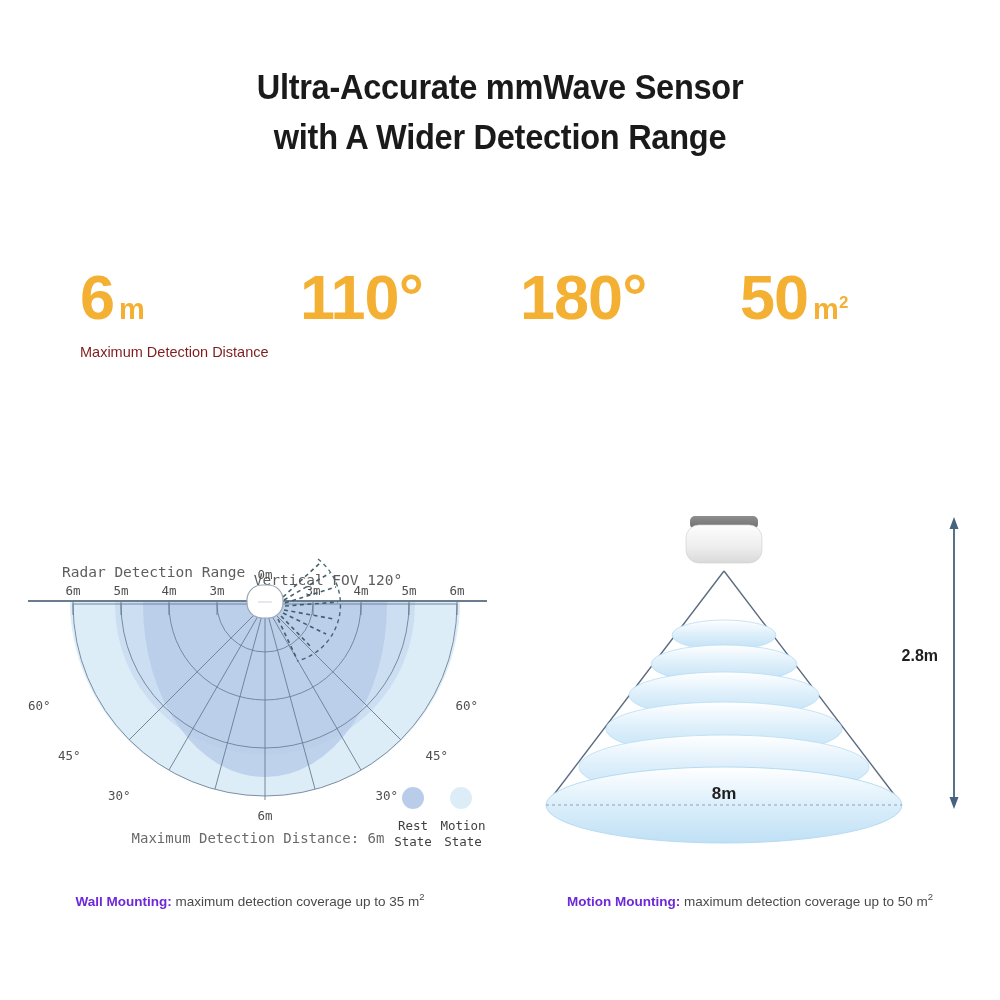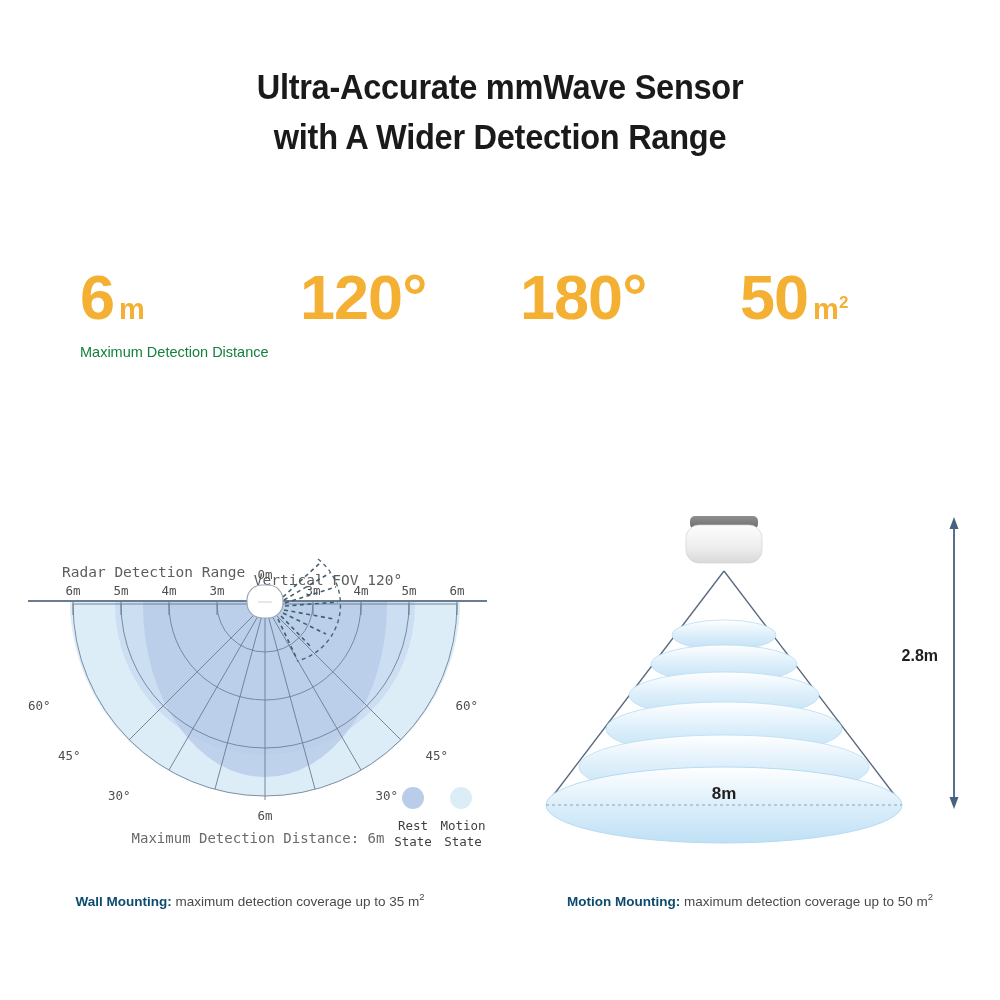--- a/index.html
+++ b/index.html
@@ -29,38 +29,38 @@
   .stat-num{
     color:#f3b033;font-weight:bold;
     font-size:63px;line-height:0.95;
     display:flex;align-items:baseline;white-space:nowrap;
     letter-spacing:-1px;
   }
   .stat-unit{font-size:29px;font-weight:bold;margin-left:5px;letter-spacing:0;}
   .stat-unit sup{font-size:17px;vertical-align:super;}
   .stat-deg{font-size:63px;letter-spacing:-1px;}
   .stat-label{
-    margin-top:14px;color:#15803d;
+    margin-top:14px;color:#7f1d1d;
     font-size:14.5px;line-height:1.45;
   }
 
   
   .diagrams{position:absolute;top:505px;left:0;width:1000px;height:400px;padding-left:16px;}
   .diagram{position:absolute;top:0;height:400px;}
   .diagram.left{left:0;width:510px;}
   .diagram.right{left:510px;width:490px;}
   .diagram svg{display:block;}
 
   
   .captions{position:absolute;top:890px;left:0;width:1000px;display:flex;}
   .caption{
     width:500px;text-align:center;
     font-size:13.5px;color:#4a4a4a;line-height:1.4;
   }
-  .caption b{color:#0c4a6e;font-weight:bold;}
+  .caption b{color:#6d28d9;font-weight:bold;}
   .caption sup{font-size:9.5px;vertical-align:super;}
   .mono{font-family:"DejaVu Sans Mono","Liberation Mono",monospace;}
 </style>
 </head>
 <body>
 
 <div class="page">
 
   <div class="title">
     <span class="ln">Ultra-Accurate mmWave Sensor</span>
@@ -72,21 +72,21 @@
     <div class="stat">
       <div class="stat-num">
         <span>6</span>
         <span class="stat-unit">m</span>
       </div>
       <div class="stat-label">Maximum Detection Distance</div>
     </div>
 
     <div class="stat">
       <div class="stat-num">
-        <span>120</span>
+        <span>110</span>
         <span class="stat-deg">°</span>
       </div>
     </div>
 
     <div class="stat">
       <div class="stat-num">
         <span>180</span>
         <span class="stat-deg">°</span>
       </div>
     </div>

